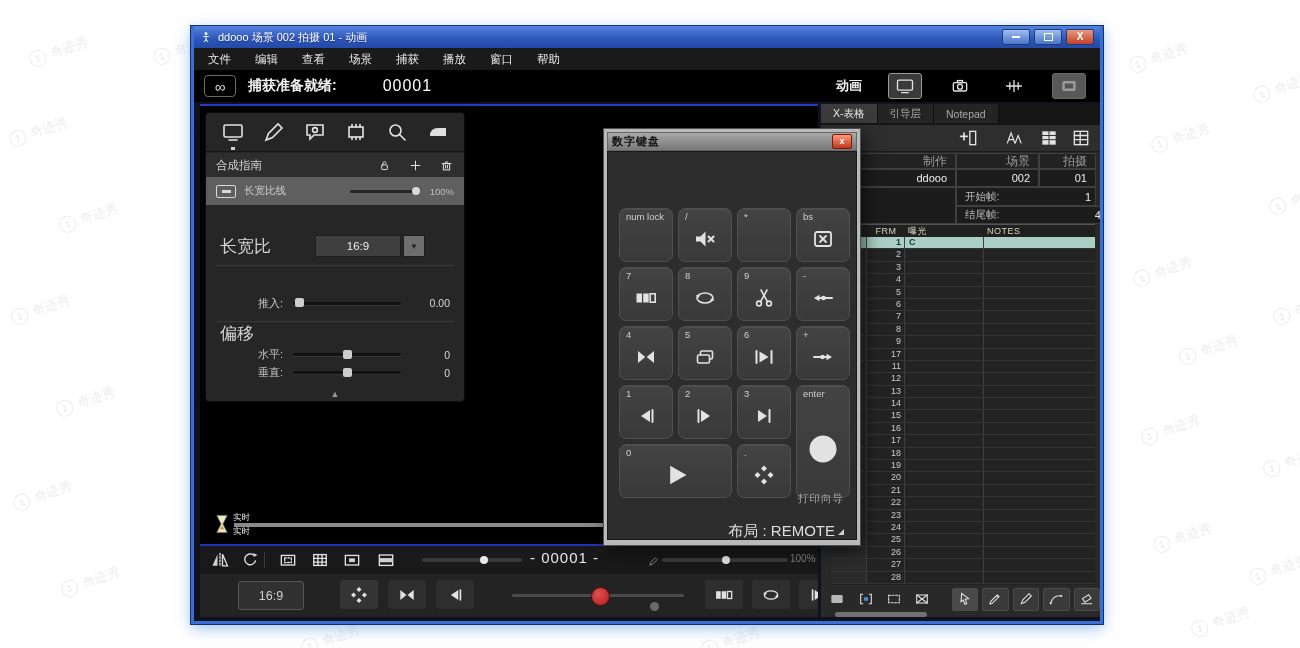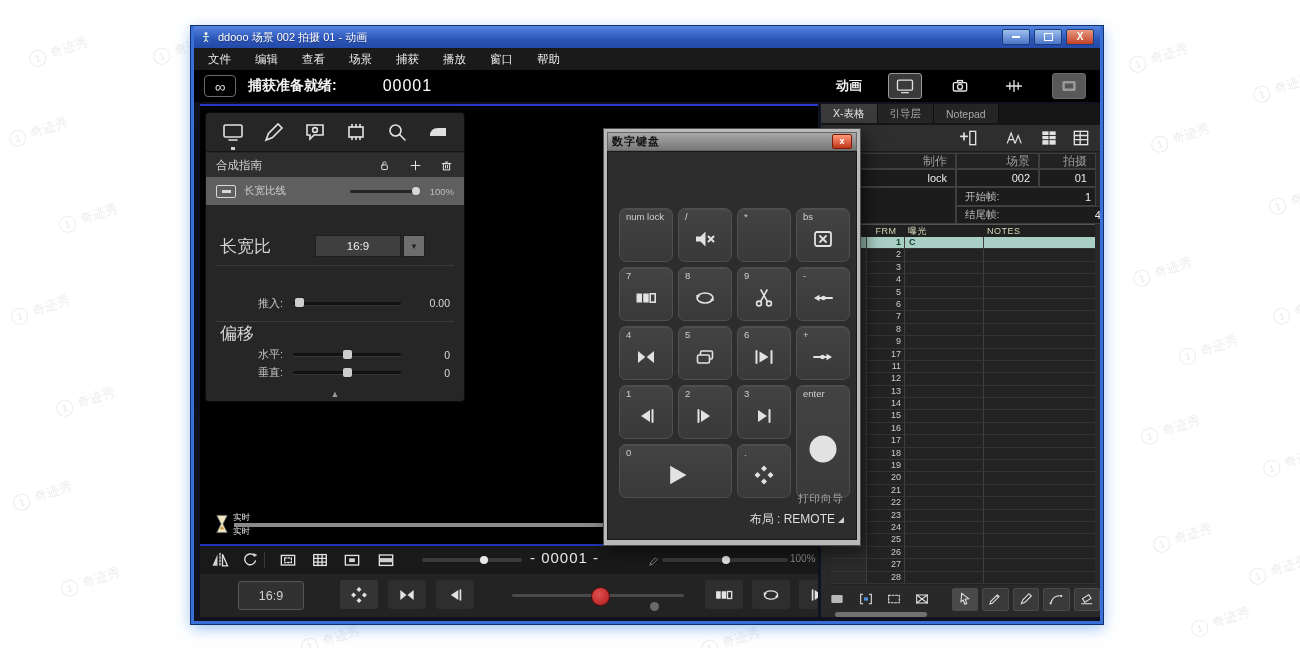--- a/index.html
+++ b/index.html
@@ -187,21 +187,21 @@
       border-radius:7px;display:flex;align-items:center;justify-content:center;
       box-shadow:inset 0 1px 0 rgba(255,255,255,.06);}
   .kp-label{position:absolute;top:3px;left:6px;right:4px;color:#cfcfcf;font-size:9.5px;line-height:1.15;text-align:left;}
   .kp-key .icon{width:24px;height:24px;margin-top:8px;}
   .kp-tall{grid-row:span 2;}
   .kp-wide{grid-column:span 2;}
   .kp-tall .icon{width:36px;height:36px;margin-top:14px;}
   .kp-wide .icon{width:28px;height:28px;}
   .kp-footer{position:absolute;right:12px;top:340px;text-align:right;}
   .kp-f1{color:#a8a8a8;font-size:10.5px;letter-spacing:1px;}
-  .kp-f2{color:#dedede;font-size:12px;margin-top:5px;display:flex;align-items:center;justify-content:flex-end;gap:3px;}
+  .kp-f2{color:#dedede;font-size:15px;margin-top:16px;display:flex;align-items:center;justify-content:flex-end;gap:3px;}
   .kp-tri{display:inline-block;width:0;height:0;border-left:6px solid transparent;border-bottom:6px solid #cfcfcf;}
 </style>
 </head>
 <body>
 
 <div id="canvas">
   <div id="watermarks">
       <div class="wm" style="left: 28px; top: 42px;">
         <span class="wm-logo">1</span>
         <span>奇迹秀</span>
@@ -672,21 +672,21 @@
                 <line x1="4" y1="9" x2="20" y2="9"></line>
                 <line x1="4" y1="14" x2="20" y2="14"></line>
                 <line x1="11" y1="4" x2="11" y2="20"></line>
               </svg>
             </span>
         </div>
 
         <div class="pcell hd" style="left:6px;top:49px;width:129px;height:16px;">制作</div>
         <div class="pcell hd" style="left:135px;top:49px;width:83px;height:16px;">场景</div>
         <div class="pcell hd" style="left:218px;top:49px;width:57px;height:16px;">拍摄</div>
-        <div class="pcell val" style="left:6px;top:65px;width:129px;height:18px;">lock</div>
+        <div class="pcell val" style="left:6px;top:65px;width:129px;height:18px;">ddooo</div>
         <div class="pcell val" style="left:135px;top:65px;width:83px;height:18px;">002</div>
         <div class="pcell val" style="left:218px;top:65px;width:57px;height:18px;">01</div>
 
         <div class="pcell lbl" style="left:6px;top:83px;width:129px;height:37px;align-items:flex-start;padding-top:3px;">作者</div>
         <div class="pcell lbl" style="left:135px;top:83px;width:140px;height:19px;">
           <span>开始帧:</span>
             <span class="v">1</span>
         </div>
         <div class="pcell lbl" style="left:135px;top:102px;width:156px;height:18px;">
           <span>结尾帧:</span>

